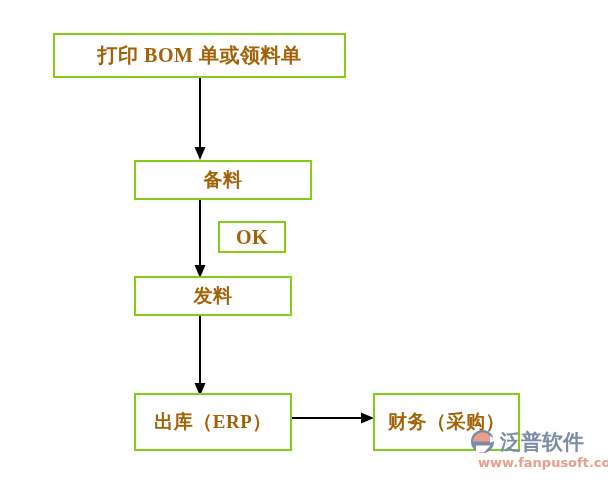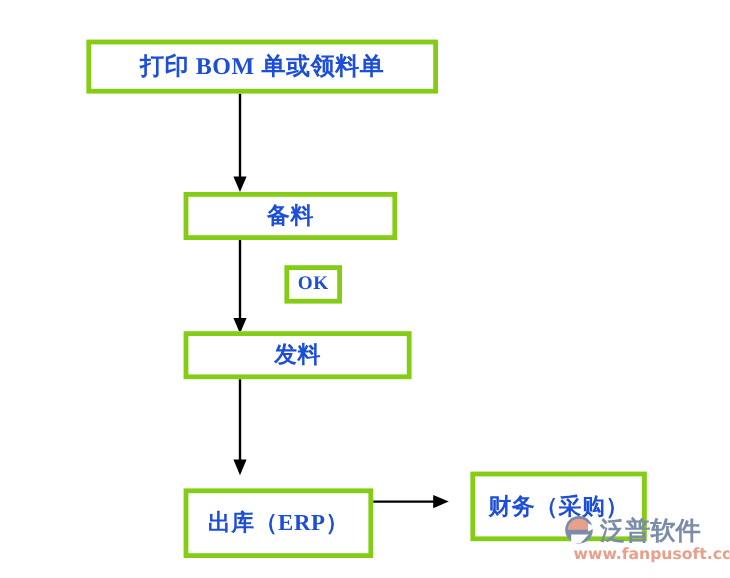--- a/index.html
+++ b/index.html
@@ -15,63 +15,62 @@
     width: 608px;
     height: 482px;
     background: #ffffff;
     overflow: hidden;
   }
 
   
   .node {
     position: absolute;
     box-sizing: border-box;
-    border: 4px solid #84cc16;
+    border: 2px solid #84cc16;
     background: #ffffff;
     display: flex;
     align-items: center;
     justify-content: center;
-    color: #1d4ed8;
+    color: #a16207;
     font-weight: bold;
     letter-spacing: 0.5px;
     white-space: nowrap;
     z-index: 3;
-    margin-left: 19px;
   }
   .node-print {
     left: 53px;  top: 33px;
     width: 293px; height: 45px;
     font-size: 20px;
   }
   .node-prepare {
     left: 134px; top: 160px;
     width: 178px; height: 40px;
     font-size: 19px;
   }
   .node-issue {
     left: 134px; top: 276px;
-    width: 190px; height: 40px;
+    width: 158px; height: 40px;
     font-size: 19px;
   }
   .node-outbound {
-    left: 134px; top: 407px;
+    left: 134px; top: 393px;
     width: 158px; height: 58px;
     font-size: 19px;
     font-family: Liberation Serif, serif;
   }
   .node-finance {
     left: 373px; top: 393px;
     width: 147px; height: 58px;
     font-size: 19px;
     text-align: center;
   }
   .node-ok {
     left: 218px; top: 221px;
-    width: 48px; height: 32px;
-    font-size: 16px;
+    width: 68px; height: 32px;
+    font-size: 20px;
     font-weight: bold;
   }
 
   
   .conn {
     position: absolute;
     z-index: 2;
   }
   .conn svg {
     display: block;

